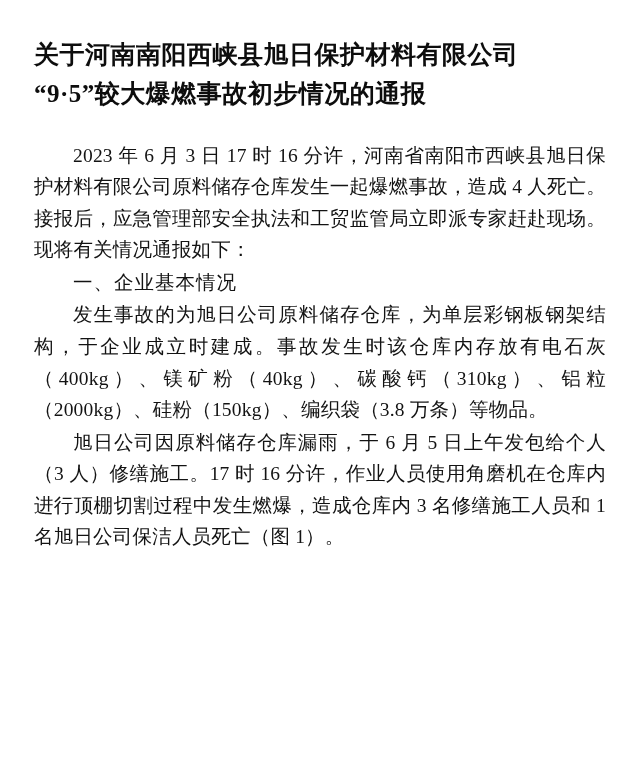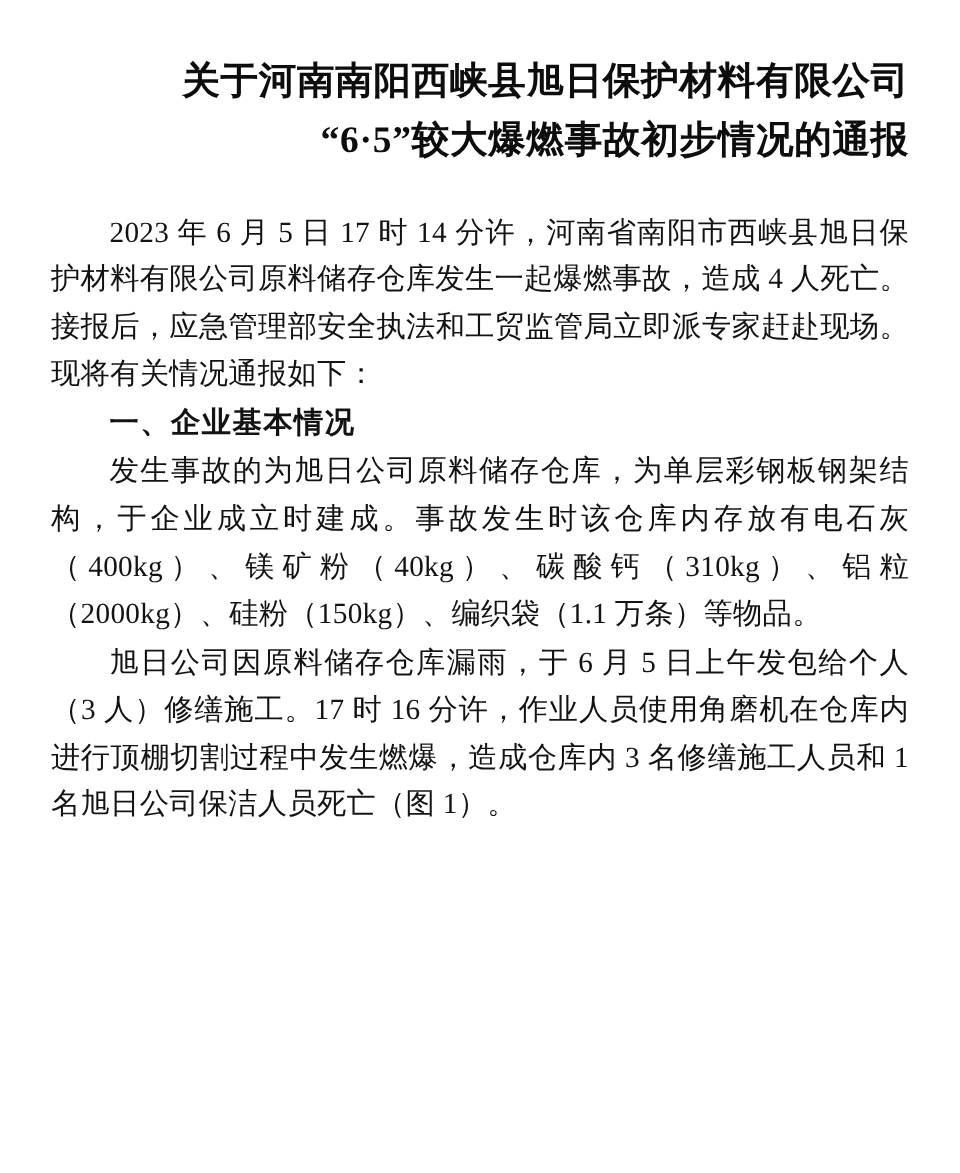--- a/index.html
+++ b/index.html
@@ -16,21 +16,21 @@
   }
   .page {
     width: 640px;
     height: 782px;
     box-sizing: border-box;
     padding: 30px 34px 0 34px;
     background: #ffffff;
     position: relative;
   }
   .title-block {
-    text-align: right;
+    text-align: left;
     margin-top: 6px;
     margin-bottom: 26px;
   }
   .title-line {
     font-size: 25px;
     font-weight: bold;
     line-height: 1.55;
     letter-spacing: 0.5px;
     color: #0d0d0d;
     font-family: "Liberation Serif", "DejaVu Serif", serif;
@@ -39,35 +39,35 @@
     margin: 0 0 1px 0;
     font-size: 19.5px;
     line-height: 1.62;
     text-align: justify;
     text-justify: inter-ideograph;
     text-indent: 2em;
     color: #131313;
     letter-spacing: 0.2px;
   }
   .body-text p.heading {
-    font-weight: bold;
+    font-weight: normal;
     text-indent: 2em;
     letter-spacing: 1px;
   }
 </style>
 </head>
 <body>
 
 <div class="page">
 
   <div class="title-block">
     <div class="title-line">关于河南南阳西峡县旭日保护材料有限公司</div>
-    <div class="title-line">“6·5”较大爆燃事故初步情况的通报</div>
+    <div class="title-line">“9·5”较大爆燃事故初步情况的通报</div>
   </div>
 
   <div class="body-text">
-    <p>2023 年 6 月 5 日 17 时 14 分许，河南省南阳市西峡县旭日保护材料有限公司原料储存仓库发生一起爆燃事故，造成 4 人死亡。接报后，应急管理部安全执法和工贸监管局立即派专家赶赴现场。现将有关情况通报如下：</p>
+    <p>2023 年 6 月 3 日 17 时 16 分许，河南省南阳市西峡县旭日保护材料有限公司原料储存仓库发生一起爆燃事故，造成 4 人死亡。接报后，应急管理部安全执法和工贸监管局立即派专家赶赴现场。现将有关情况通报如下：</p>
     <p class="heading">一、企业基本情况</p>
-    <p>发生事故的为旭日公司原料储存仓库，为单层彩钢板钢架结构，于企业成立时建成。事故发生时该仓库内存放有电石灰（400kg）、镁矿粉（40kg）、碳酸钙（310kg）、铝粒（2000kg）、硅粉（150kg）、编织袋（1.1 万条）等物品。</p>
+    <p>发生事故的为旭日公司原料储存仓库，为单层彩钢板钢架结构，于企业成立时建成。事故发生时该仓库内存放有电石灰（400kg）、镁矿粉（40kg）、碳酸钙（310kg）、铝粒（2000kg）、硅粉（150kg）、编织袋（3.8 万条）等物品。</p>
     <p>旭日公司因原料储存仓库漏雨，于 6 月 5 日上午发包给个人（3 人）修缮施工。17 时 16 分许，作业人员使用角磨机在仓库内进行顶棚切割过程中发生燃爆，造成仓库内 3 名修缮施工人员和 1 名旭日公司保洁人员死亡（图 1）。</p>
   </div>
 
 </div>
 
 </body></html>

